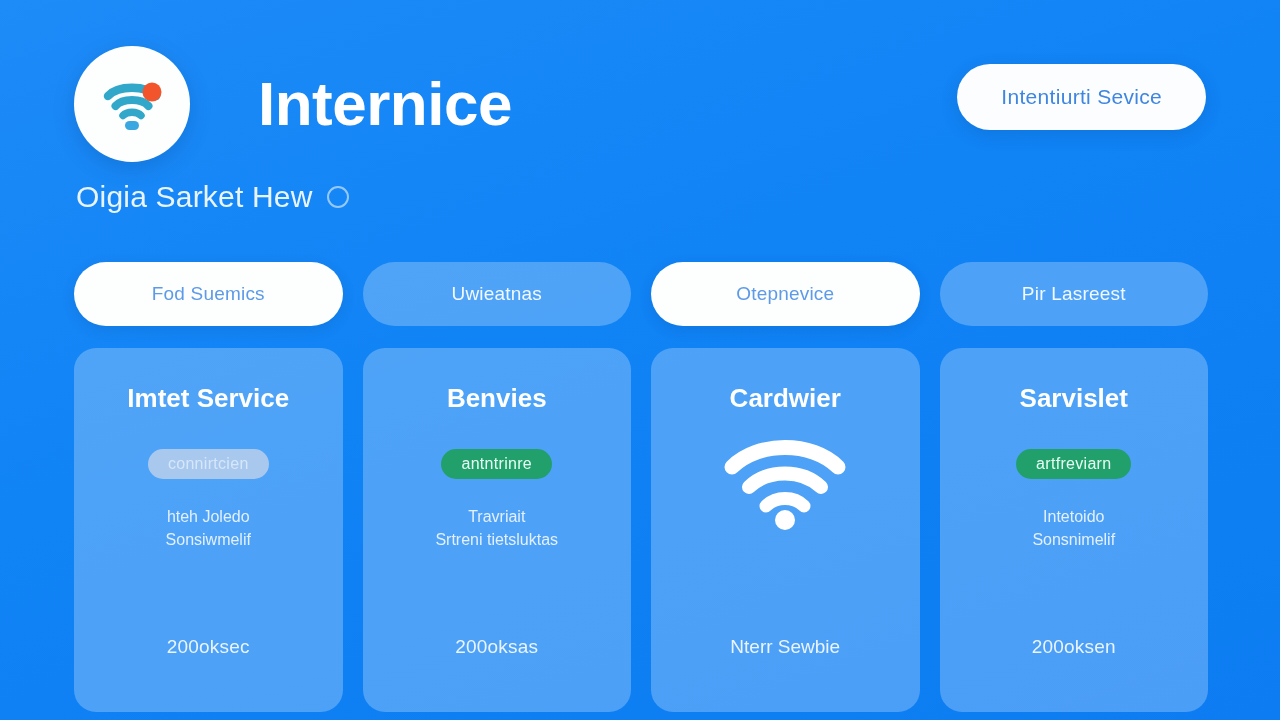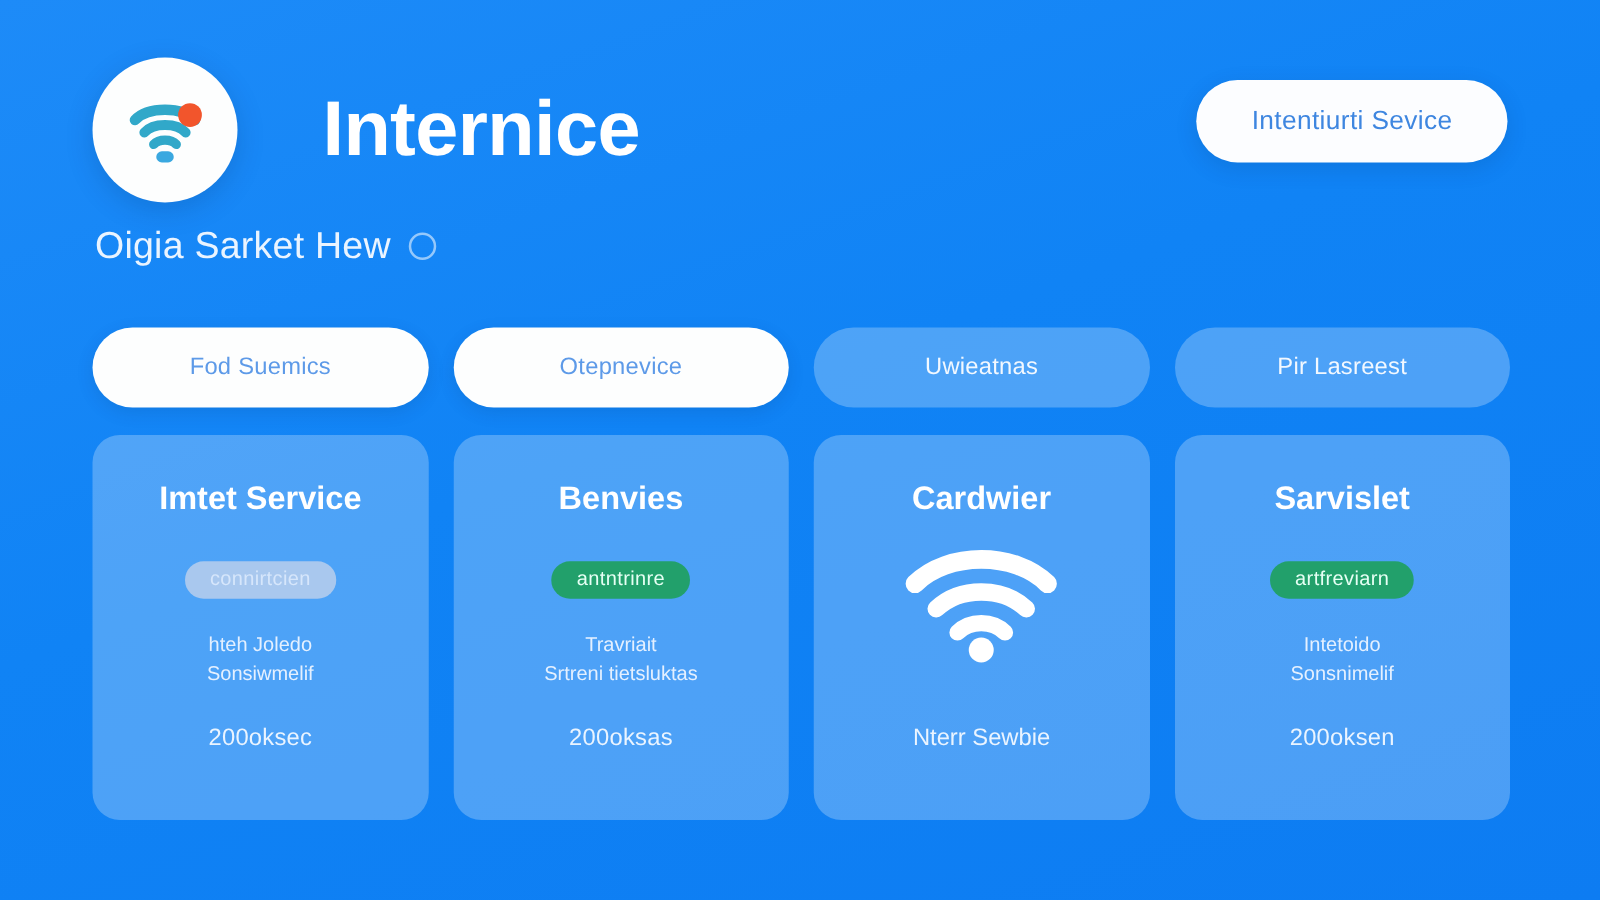--- a/index.html
+++ b/index.html
@@ -131,21 +131,21 @@
   .cards {
     position: absolute;
     left: 74px;
     top: 348px;
     width: 1134px;
     display: grid;
     grid-template-columns: repeat(4, 1fr);
     gap: 20px;
   }
   .card {
-    height: 308px;
+    height: 364px;
     border-radius: 22px;
     background: rgba(255, 255, 255, 0.26);
     display: flex;
     flex-direction: column;
     align-items: center;
     padding: 36px 18px 26px;
     box-sizing: border-box;
     cursor: pointer;
   }
   .card-title {
@@ -233,22 +233,22 @@
 
   <div class="subtitle-row">
     <div class="subtitle-text">Oigia Sarket Hew</div>
     <div class="subtitle-ring"></div>
   </div>
 
   <button class="service-btn">Intentiurti Sevice</button>
 
   <div class="pills">
     <button class="pill active">Fod Suemics</button>
+    <button class="pill inactive">Uwieatnas</button>
     <button class="pill active">Otepnevice</button>
-    <button class="pill inactive">Uwieatnas</button>
     <button class="pill inactive">Pir Lasreest</button>
   </div>
 
   <div class="cards">
 
     <div class="card">
       <div class="card-title">Imtet Service</div>
       <div class="card-badge badge-muted">connirtcien</div>
       <div class="card-body">
         <div>hteh Joledo</div>

